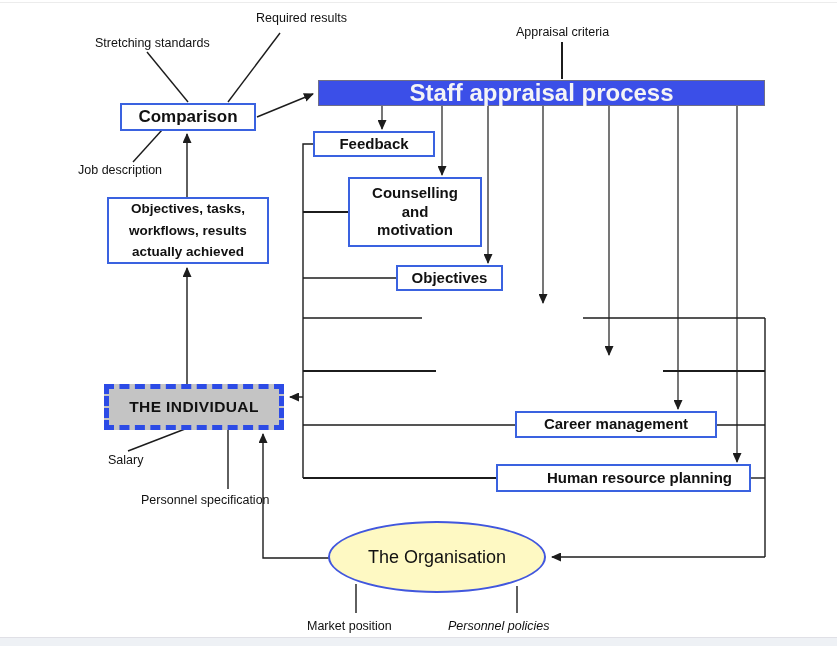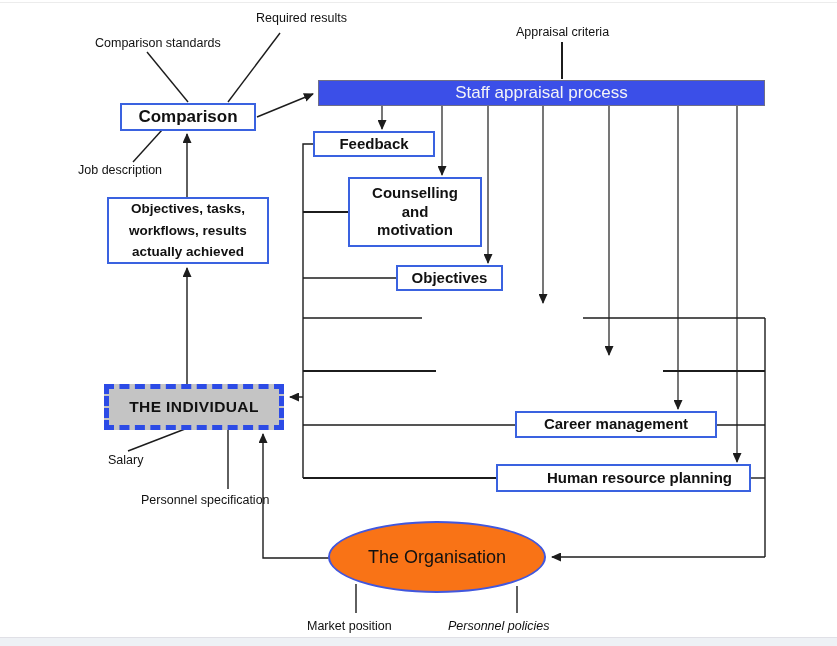--- a/index.html
+++ b/index.html
@@ -24,31 +24,31 @@
   .node{
     position:absolute;z-index:2;box-sizing:border-box;background:#ffffff;
     border:2px solid var(--box-border-blue);
     display:flex;align-items:center;justify-content:center;text-align:center;
     font-size:15px;line-height:1.25;white-space:pre-line;font-weight:bold;
   }
   .banner{
     position:absolute;z-index:2;box-sizing:border-box;
     background:var(--banner-blue);border:1px solid #6f6f87;
     display:flex;align-items:center;justify-content:center;
-    color:#f4f4f6;font-size:17px;
+    color:#f4f4f6;font-size:24px;font-weight:bold;
   }
   .comparison{font-size:17px;}
   .objectives{font-size:13.5px;line-height:1.6;}
   .individual{
     background:var(--individual-fill);
     border:5px dashed var(--individual-border);
     font-weight:bold;font-size:15.5px;letter-spacing:.4px;white-space:nowrap;
   }
   .ellipse{
-    position:absolute;z-index:2;box-sizing:border-box;background:#f97316;
+    position:absolute;z-index:2;box-sizing:border-box;background:#fef9c3;
     border:2px solid var(--ellipse-blue);border-radius:50%;
     display:flex;align-items:center;justify-content:center;
     font-size:18px;
   }
   .lbl{
     position:absolute;z-index:2;font-size:12.5px;white-space:nowrap;
   }
   .top-divider{position:absolute;left:0;top:2px;width:100%;height:1px;background:#ececec;z-index:0;}
   .footer-strip{position:absolute;left:0;top:637px;width:100%;height:9px;background:var(--footer-strip);border-top:1px solid #e0e0e6;z-index:0;box-sizing:border-box;}
 </style>
@@ -117,21 +117,21 @@
   <div class="node" style="left:313px;top:131px;width:122px;height:26px;">Feedback</div>
   <div class="node" style="left:348px;top:177px;width:134px;height:70px;">Counselling
 and
 motivation</div>
   <div class="node" style="left:396px;top:265px;width:107px;height:26px;">Objectives</div>
   <div class="node" style="left:515px;top:411px;width:202px;height:27px;">Career management</div>
   <div class="node" style="left:496px;top:464px;width:255px;height:28px;padding-left:32px;">Human resource planning</div>
 
   <div class="ellipse" style="left:328px;top:521px;width:218px;height:72px;">The Organisation</div>
 
-  <div class="lbl" style="left:95px;top:36px;">Comparison standards</div>
+  <div class="lbl" style="left:95px;top:36px;">Stretching standards</div>
   <div class="lbl" style="left:256px;top:11px;">Required results</div>
   <div class="lbl" style="left:516px;top:25px;">Appraisal criteria</div>
   <div class="lbl" style="left:78px;top:163px;">Job description</div>
   <div class="lbl" style="left:108px;top:453px;">Salary</div>
   <div class="lbl" style="left:141px;top:493px;">Personnel specification</div>
   <div class="lbl" style="left:307px;top:619px;">Market position</div>
   <div class="lbl" style="left:448px;top:619px;font-style:italic;">Personnel policies</div>
 </div>
 
 </body></html>

